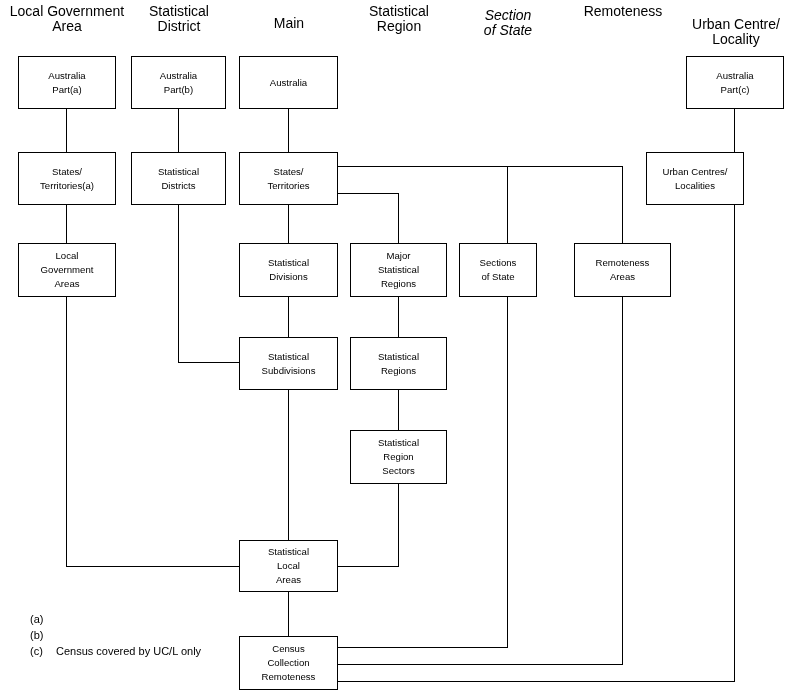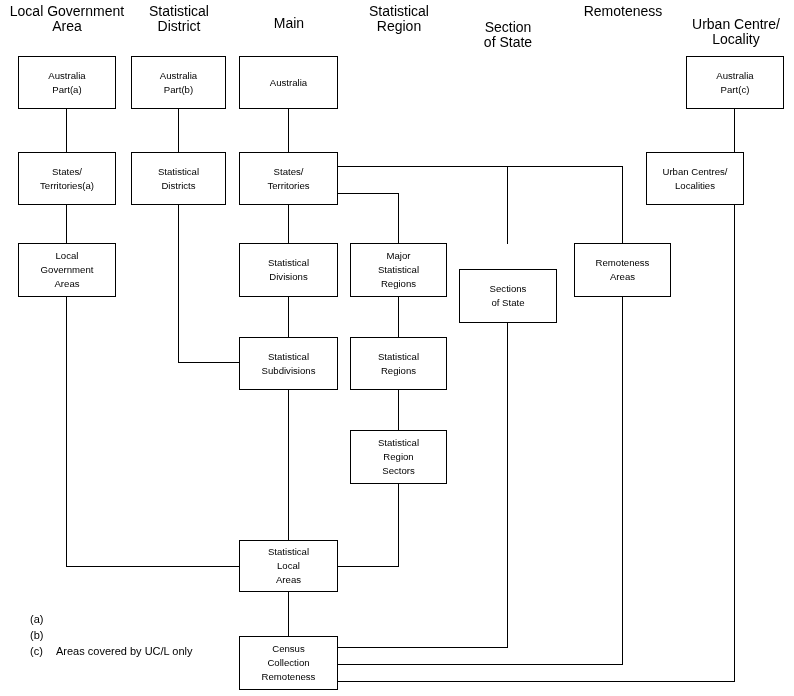--- a/index.html
+++ b/index.html
@@ -63,21 +63,21 @@
 
 <div id="canvas">
 
   <div class="col-header" style="left:8px; top:4px; width:118px;">Local Government
 Area</div>
   <div class="col-header" style="left:124px; top:4px; width:110px;">Statistical
 District</div>
   <div class="col-header" style="left:234px; top:16px; width:110px;">Main</div>
   <div class="col-header" style="left:344px; top:4px; width:110px;">Statistical
 Region</div>
-  <div class="col-header" style="left:453px; top:20px; width:110px;">Section
+  <div class="col-header" style="left:453px; top:8px; width:110px;font-style:italic;">Section
 of State</div>
   <div class="col-header" style="left:568px; top:4px; width:110px;">Remoteness</div>
   <div class="col-header" style="left:680px; top:4px; width:112px;margin-top:13px;">Urban Centre/
 Locality</div>
 
   <div class="edge" style="left:66px; top:109px; width:1.3px; height:44px;"></div>
 
   <div class="edge" style="left:66px; top:205px; width:1.3px; height:38px;"></div>
 
   <div class="edge" style="left:66px; top:297px; width:1.3px; height:270px;"></div>
@@ -139,21 +139,21 @@
 Localities</div>
 
   <div class="node" style="left:18px; top:243px; width:98px; height:54px;">Local
 Government
 Areas</div>
   <div class="node" style="left:239px; top:243px; width:99px; height:54px;">Statistical
 Divisions</div>
   <div class="node" style="left:350px; top:243px; width:97px; height:54px;">Major
 Statistical
 Regions</div>
-  <div class="node" style="left:459px; top:243px; width:98px; height:54px;margin-top:26px;">Sections
+  <div class="node" style="left:459px; top:243px; width:78px; height:54px;">Sections
 of State</div>
   <div class="node" style="left:574px; top:243px; width:97px; height:54px;">Remoteness
 Areas</div>
 
   <div class="node" style="left:239px; top:337px; width:99px; height:53px;">Statistical
 Subdivisions</div>
   <div class="node" style="left:350px; top:337px; width:97px; height:53px;">Statistical
 Regions</div>
 
   <div class="node" style="left:350px; top:430px; width:97px; height:54px;">Statistical
@@ -170,17 +170,17 @@
 
   <div class="notes" style="left:30px; top:611px; width:250px;">
     <div class="note-row">
       <span class="note-tag">(a)</span>
     </div>
     <div class="note-row">
       <span class="note-tag">(b)</span>
     </div>
     <div class="note-row">
       <span class="note-tag">(c)</span>
-      <span class="note-text">Areas covered by UC/L only</span>
+      <span class="note-text">Census covered by UC/L only</span>
     </div>
   </div>
 
 </div>
 
 </body></html>

